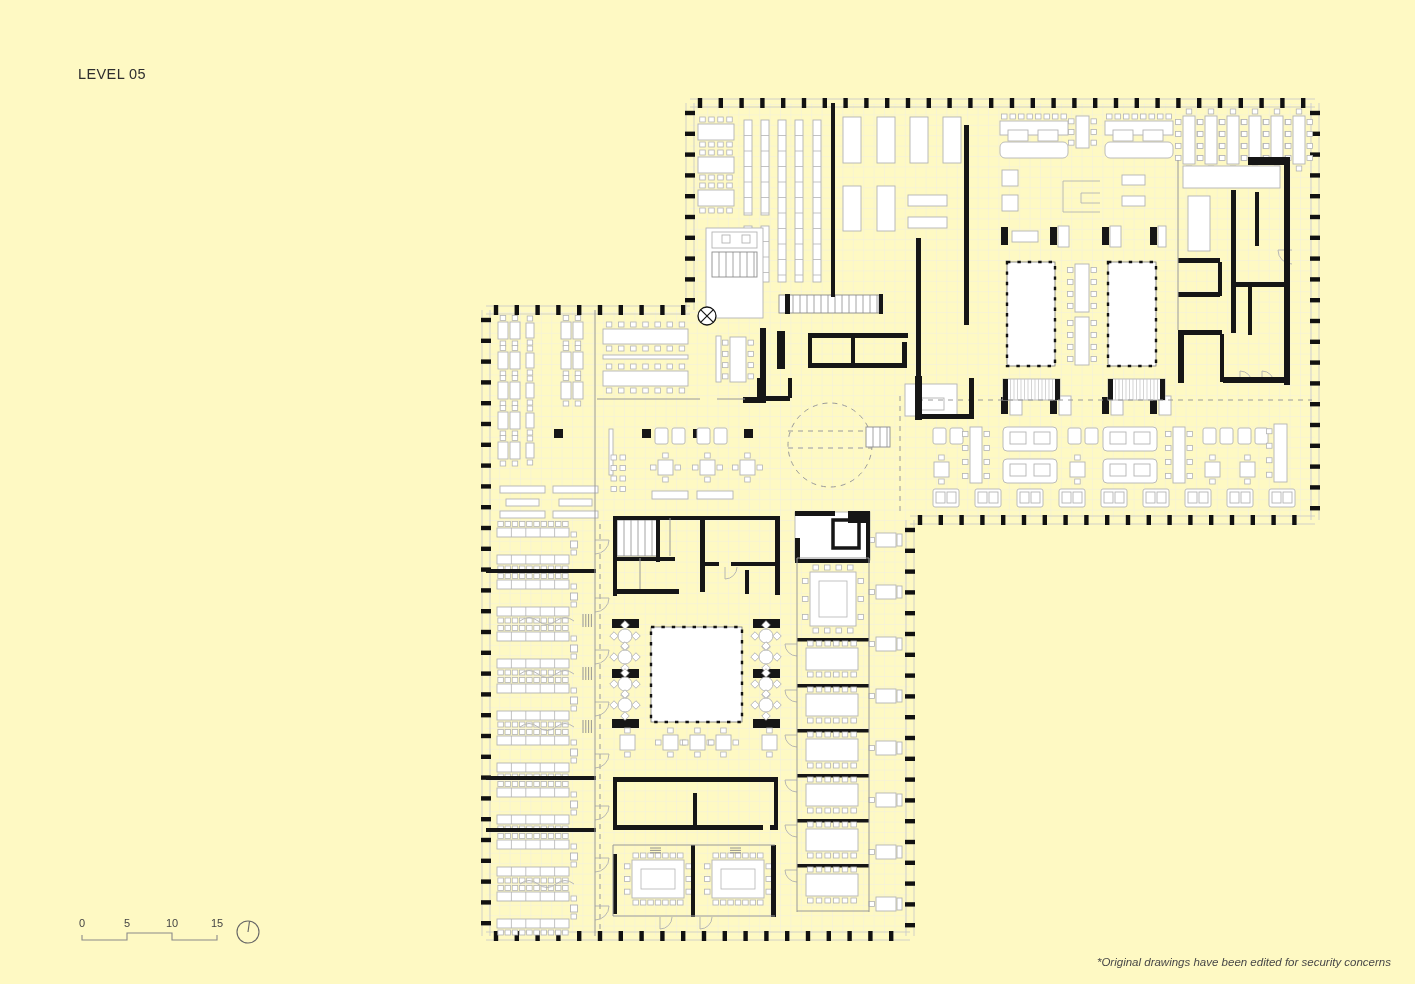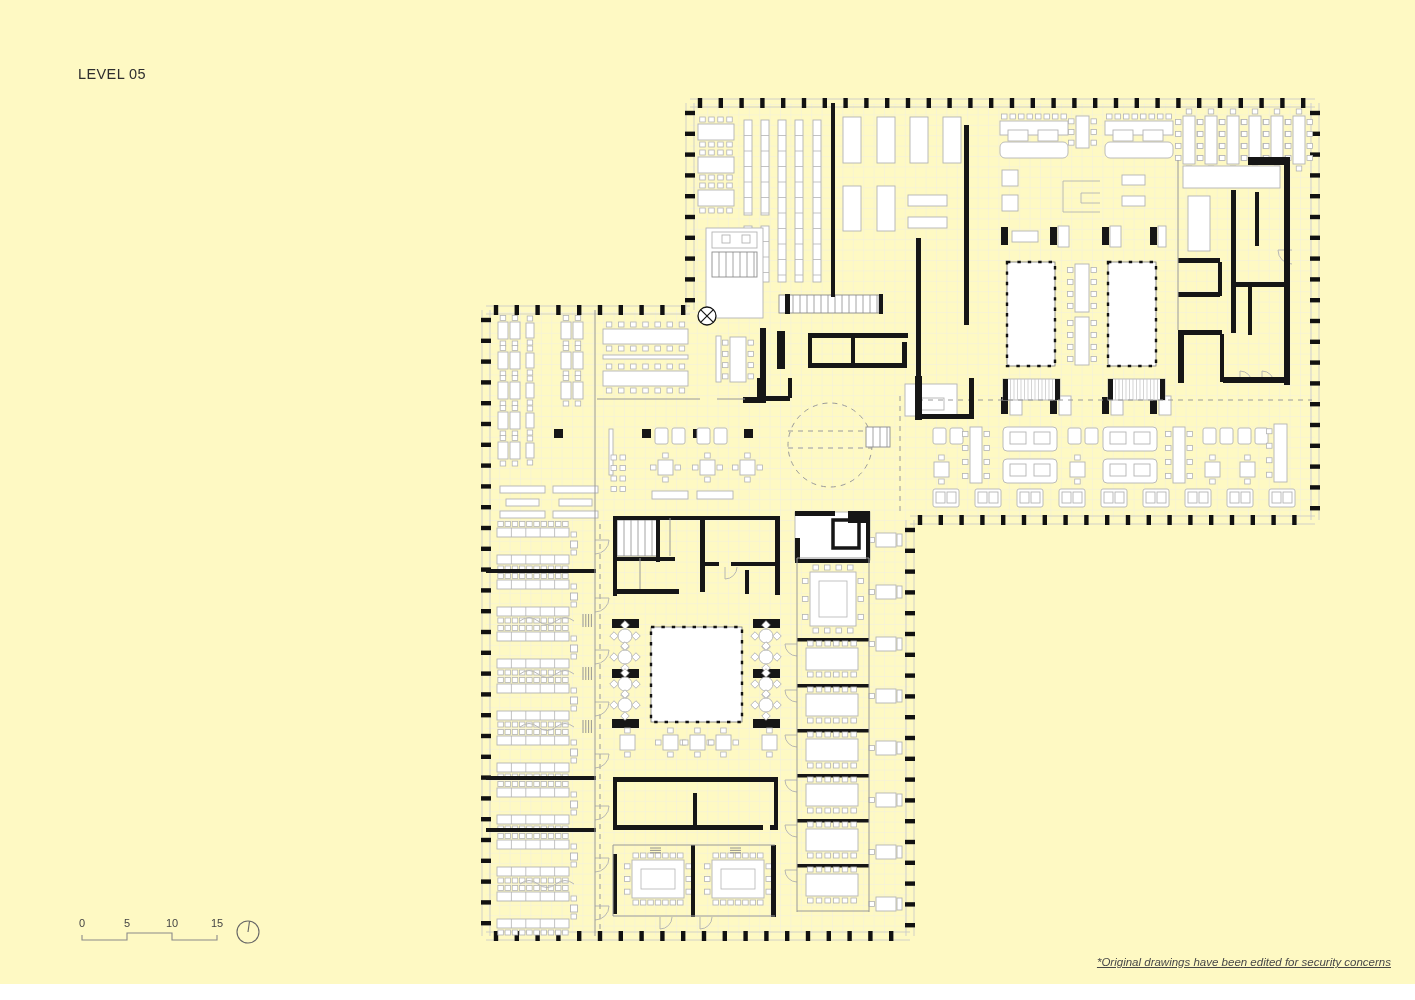--- a/index.html
+++ b/index.html
@@ -1,19 +1,19 @@
 <!DOCTYPE html>
 <html><head>
 <meta charset="utf-8">
 <style>
   html,body{margin:0;padding:0;background:#fff;width:1415px;height:1000px;overflow:hidden;
     font-family:"Liberation Sans", sans-serif;}
   .canvas{position:relative;width:1415px;height:984px;background:#fef9c3;}
   .plan-title{position:absolute;left:78px;top:66px;font-size:14.5px;letter-spacing:.4px;color:#2e2e2e;}
-  .security-note{position:absolute;right:24px;top:956px;font-size:11.5px;font-style:italic;color:#474747;text-decoration:underline;}
+  .security-note{position:absolute;right:24px;top:956px;font-size:11.5px;font-style:italic;color:#474747;}
   svg{position:absolute;left:0;top:0;}
   text{font-family:"Liberation Sans", sans-serif;}
 </style>
 </head>
 <body>
 
 <div class="canvas">
   <div class="plan-title">LEVEL 05</div>
   <div class="security-note">*Original drawings have been edited for security concerns</div>
 

